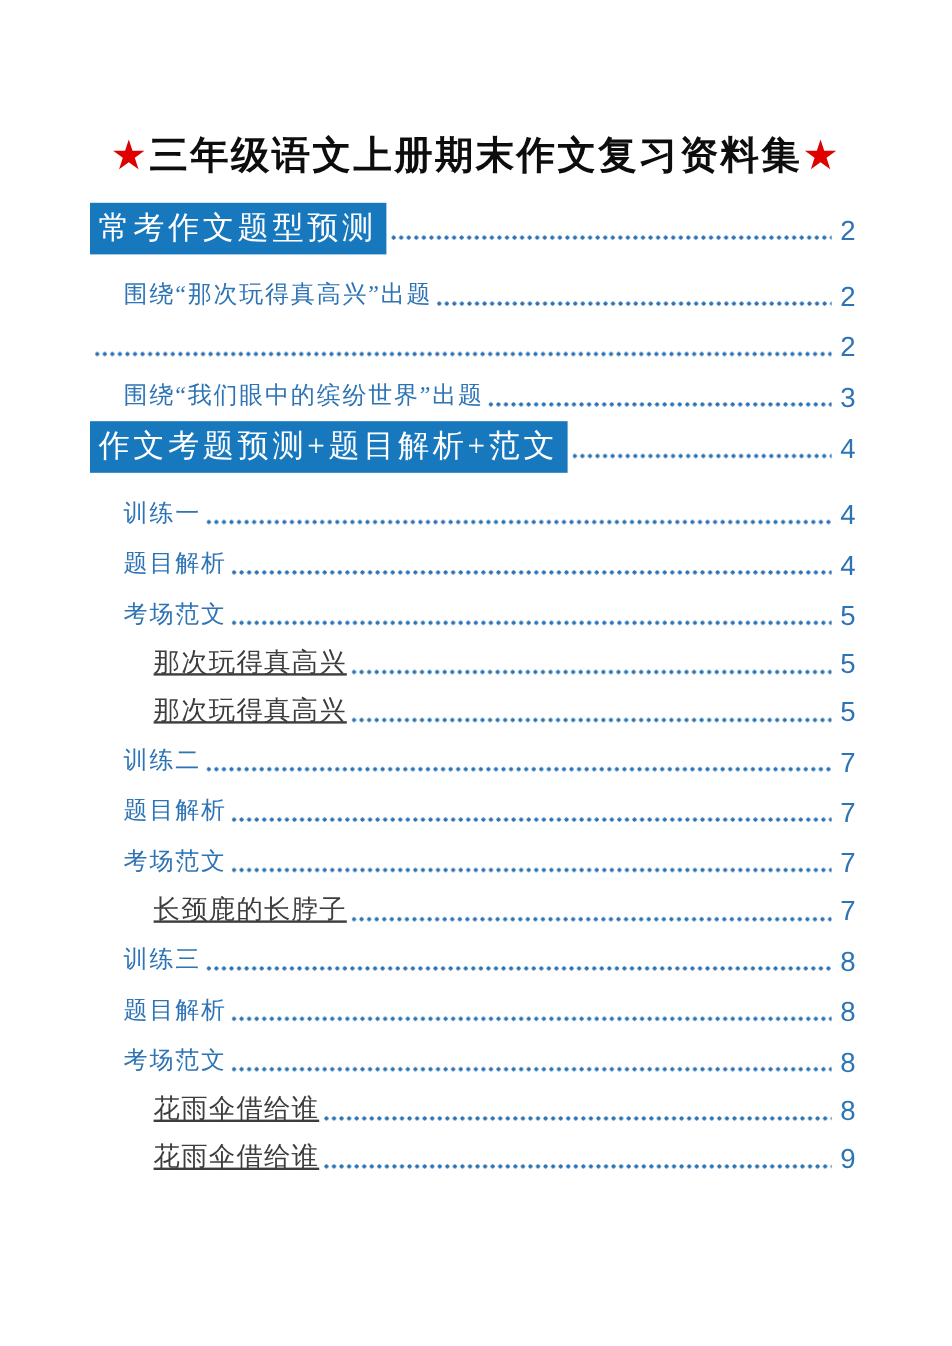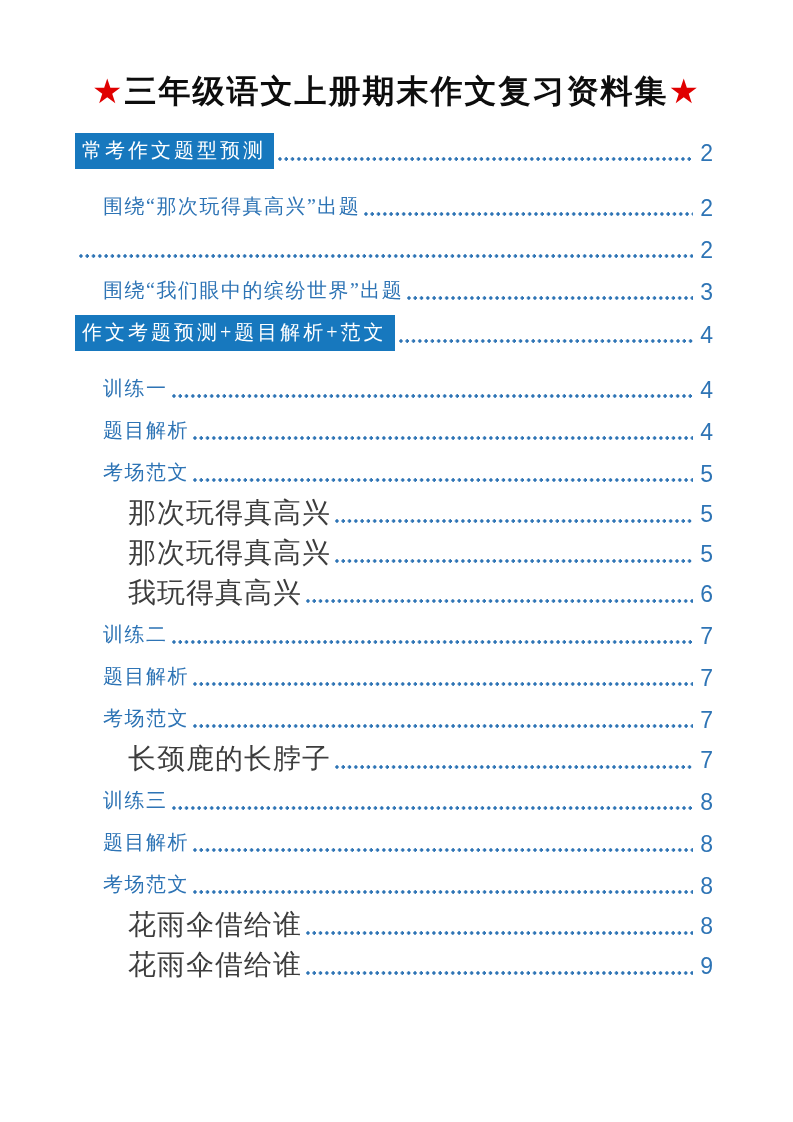--- a/index.html
+++ b/index.html
@@ -25,20 +25,21 @@
     background: var(--page-bg);
   }
   .doc-title {
     text-align: center;
     font-size: 32px;
     font-weight: bold;
     letter-spacing: 2px;
     color: var(--title-fg);
     line-height: 1.15;
     white-space: nowrap;
+    margin-top: 39px;
   }
   .doc-title .star {
     color: var(--star);
     font-weight: normal;
     font-size: 34px;
     vertical-align: -1px;
   }
   .toc {
     margin: 18px 80px 0 75px;
   }
@@ -56,30 +57,31 @@
   .toc-label {
     white-space: nowrap;
     color: var(--accent);
     font-size: 20px;
     letter-spacing: 1.5px;
     padding-left: 28px;
   }
   .toc-row.l1 .toc-label {
     background: var(--hl-bg);
     color: var(--hl-fg);
-    font-size: 20px;
+    font-size: 26px;
     letter-spacing: 3px;
     padding: 5px 8px 7px 7px;
     line-height: 1.2;
   }
   .toc-row.l3 .toc-label {
     color: var(--l3-fg);
-    font-size: 28px;
+    font-size: 22px;
     letter-spacing: 1px;
     padding-left: 53px;
+    text-decoration: underline;
   }
   .leader {
     flex: 1;
     height: 4px;
     align-self: flex-end;
     margin: 0 5px 11px 4px;
     background-image: radial-gradient(circle at 2px 2px, var(--accent) 1.5px, transparent 1.9px);
     background-size: 6.3px 4px;
     background-repeat: repeat-x;
     background-position: left bottom;
@@ -149,25 +151,20 @@
       <div class="toc-row l3">
         <span class="toc-label">那次玩得真高兴</span>
         <span class="leader"></span>
         <span class="toc-page">5</span>
       </div>
       <div class="toc-row l3">
         <span class="toc-label">那次玩得真高兴</span>
         <span class="leader"></span>
         <span class="toc-page">5</span>
       </div>
-      <div class="toc-row l3">
-        <span class="toc-label">我玩得真高兴</span>
-        <span class="leader"></span>
-        <span class="toc-page">6</span>
-      </div>
       <div class="toc-row l2">
         <span class="toc-label">训练二</span>
         <span class="leader"></span>
         <span class="toc-page">7</span>
       </div>
       <div class="toc-row l2">
         <span class="toc-label">题目解析</span>
         <span class="leader"></span>
         <span class="toc-page">7</span>
       </div>

